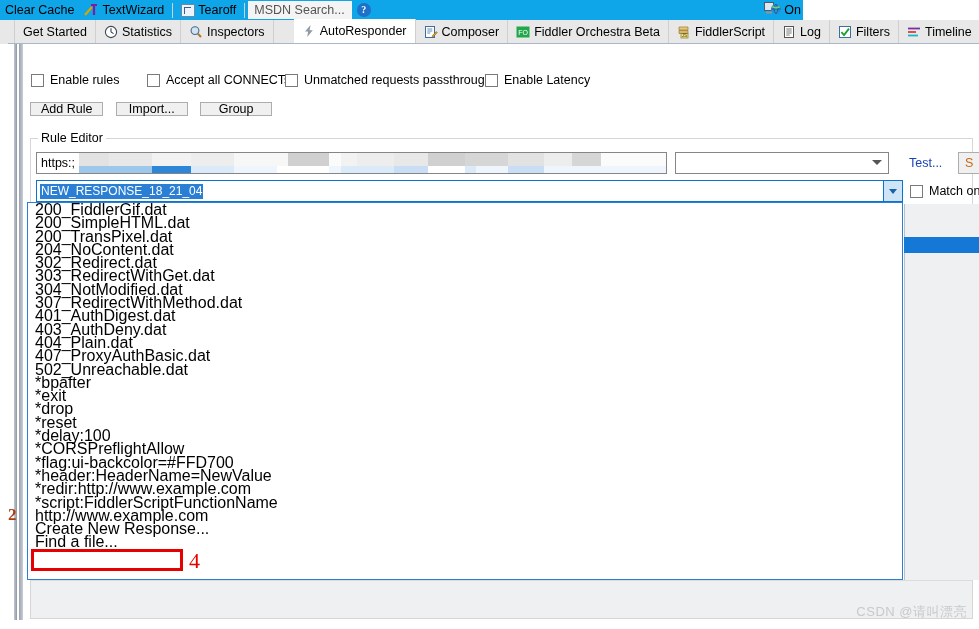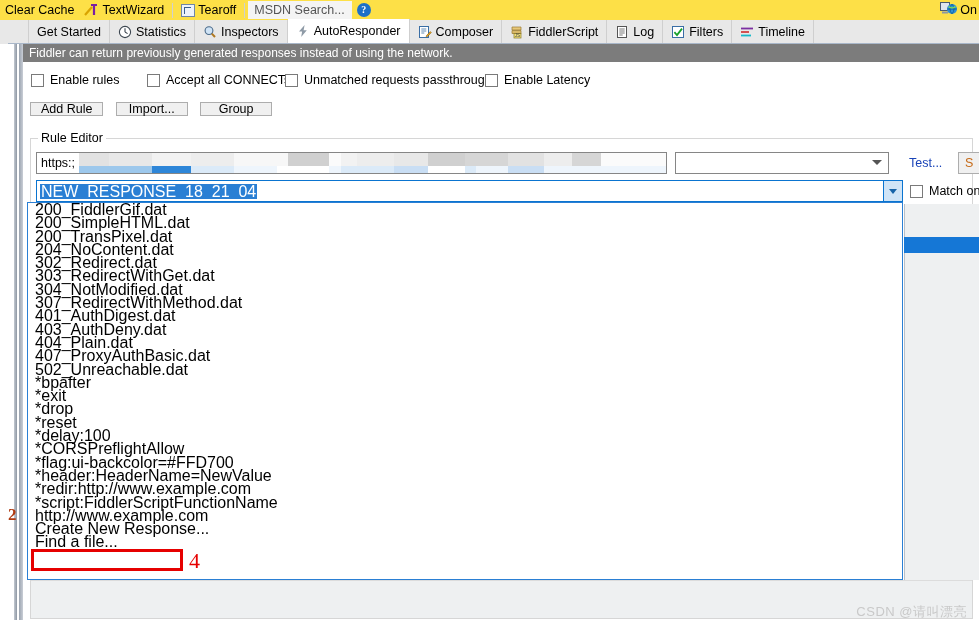--- a/index.html
+++ b/index.html
@@ -9,22 +9,22 @@
     overflow: hidden;
     background: #ffffff;
     font-family: "Liberation Sans", sans-serif;
     font-size: 12px;
     color: #000;
   }
   #root { position: relative; width: 979px; height: 629px; background:#fff; }
 
   
   .cmdbar {
-    position: absolute; left: 0; top: 0; width: 979px; height: 20px;
-    background: #fde047;
+    position: absolute; left: 0; top: 0; width: 803px; height: 20px;
+    background: #0ea5e9;
     display: flex; align-items: center;
   }
   .cmd-item {
     display: flex; align-items: center; gap: 3px;
     padding: 0 5px; height: 19px; font-size: 12.5px; white-space: nowrap;
   }
   .cmd-sep { width: 1px; height: 15px; background: #d0d0d0; margin: 0 3px; }
   .msdn-box {
     background: #f4f4f4; border: none; color: #555;
     padding: 2px 7px 2px 6px; height: 18px; display: flex; align-items: center;
@@ -59,24 +59,25 @@
   .tabstrip:before {
     content: ""; position: absolute; left: 0; top: 0; width: 8px; height: 24px;
     background: #e8e8e8;
   }
   .tab {
     height: 23px; display: flex; align-items: center; gap: 4px;
     padding: 0 8px; font-size: 12.5px; white-space: nowrap;
     border-right: 1px solid #cfcfcf;
     background: #e8e8e8; color: #000;
   }
-  .tab:first-child { margin-left: 28px; border-left: 1px solid #cfcfcf; }
+  .tab:first-child { margin-left: 14px; border-left: 1px solid #cfcfcf; }
   .tab.active {
     background: #ffffff; border-right: 1px solid #cfcfcf;
     height: 24px;
+    margin-left: 20px;
   }
   .tab-ico { width: 14px; height: 14px; display:inline-block; position: relative; flex: 0 0 14px; }
 
   
   .left-rail {
     position: absolute; left: 14px; top: 44px; width: 3px; height: 585px;
     background: linear-gradient(to right,#c3c9d1,#8e97a3);
   }
   .left-rail2 {
     position: absolute; left: 19px; top: 44px; width: 4px; height: 585px;
@@ -155,21 +156,21 @@
     color: #c66a17; padding-left: 6px; line-height: 20px;
   }
 
   
   .respcombo {
     position: absolute; left: 36px; top: 180px; width: 867px; height: 22px;
     border: 1px solid #0a74d0; background: #fff;
   }
   .resp-sel {
     position: absolute; left: 3px; top: 3px; height: 15px;
-    background: #2a7fd4; color: #fff; font-size: 16px; line-height: 15px;
+    background: #2a7fd4; color: #fff; font-size: 12px; line-height: 15px;
     padding: 0 1px; white-space: nowrap;
   }
   .resp-arrowbox {
     position: absolute; right: 0; top: 0; width: 19px; height: 20px;
     background: #cfe4f7; border-left: 1px solid #0a74d0;
   }
   .resp-arrowbox:after {
     content: ""; position: absolute; left: 5px; top: 8px;
     width: 0; height: 0; border-left: 4.5px solid transparent;
     border-right: 4.5px solid transparent; border-top: 5px solid #1663a8;
@@ -318,20 +319,29 @@
       <span class="tab-ico">
         <svg width="14" height="14" viewBox="0 0 14 14">
           <rect x="1.5" y="1.5" width="9" height="11" fill="#fff" stroke="#3a6ea5"></rect>
           <path d="M3.3 4 h5 M3.3 6 h5 M3.3 8 h3" stroke="#3a6ea5" stroke-width="0.8"></path>
           <path d="M8.5 10.5 L12.3 6.6 L13.3 7.6 L9.5 11.5 L8.2 11.8 Z" fill="#e0a020" stroke="#8a6010" stroke-width="0.6"></path>
         </svg>
       </span>
       <span>Composer</span>
     </div>
 
+    <div class="tab">
+      <span class="tab-ico">
+        <svg width="14" height="14" viewBox="0 0 14 14">
+          <rect x="0.5" y="1.5" width="13" height="11" fill="#21a84a"></rect>
+          <text x="7" y="9.6" font-size="7" fill="#fff" text-anchor="middle" font-family="Liberation Sans, sans-serif">FO</text>
+        </svg>
+      </span>
+      <span>Fiddler Orchestra Beta</span>
+    </div>
 
     <div class="tab">
       <span class="tab-ico">
         <svg width="14" height="14" viewBox="0 0 14 14">
           <path d="M2 2 h9 v3 h-9 z" fill="#e8c878" stroke="#9a7a30" stroke-width="0.7"></path>
           <path d="M2 5.5 h9 v3 h-9 z" fill="#d8b868" stroke="#9a7a30" stroke-width="0.7"></path>
           <rect x="4" y="8.6" width="7" height="4.4" fill="#f0e080" stroke="#8a7a20" stroke-width="0.7"></rect>
           <text x="7.5" y="12.3" font-size="4.6" fill="#444" text-anchor="middle" font-family="Liberation Sans, sans-serif">JS</text>
         </svg>
       </span>
@@ -366,21 +376,20 @@
           <path d="M1 10.5 h10" stroke="#16b8c8" stroke-width="1.8"></path>
         </svg>
       </span>
       <span>Timeline</span>
     </div>
   </div>
 
   <div class="left-rail"></div>
   <div class="left-rail2"></div>
 
-  <div class="descband">Fiddler can return previously generated responses instead of using the network.</div>
 
   <div class="chkrow">
     <label class="chk" style="left:8px">
       <span class="box"></span>
       <span>Enable rules</span>
     </label>
     <label class="chk" style="left:124px">
       <span class="box"></span>
       <span>Accept all CONNECTs</span>
     </label>

